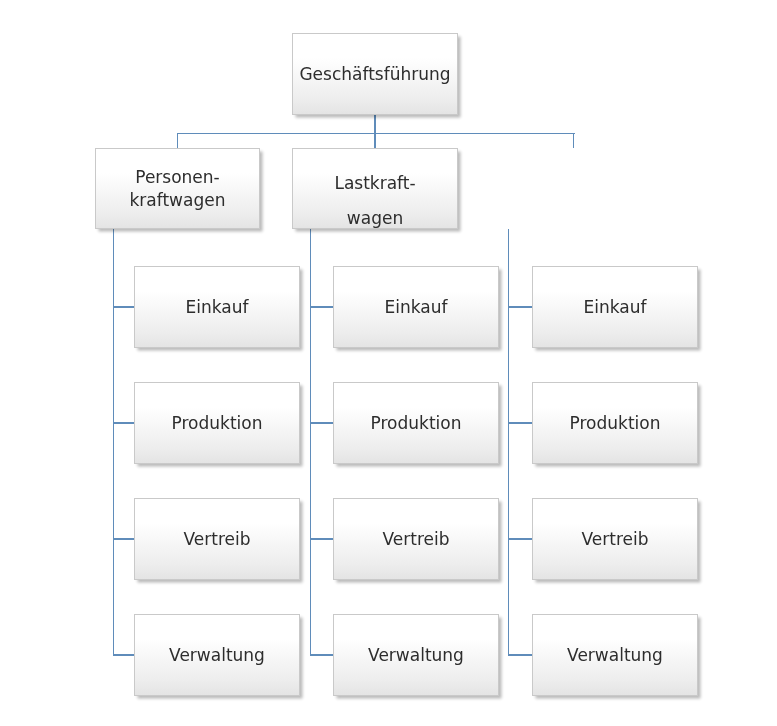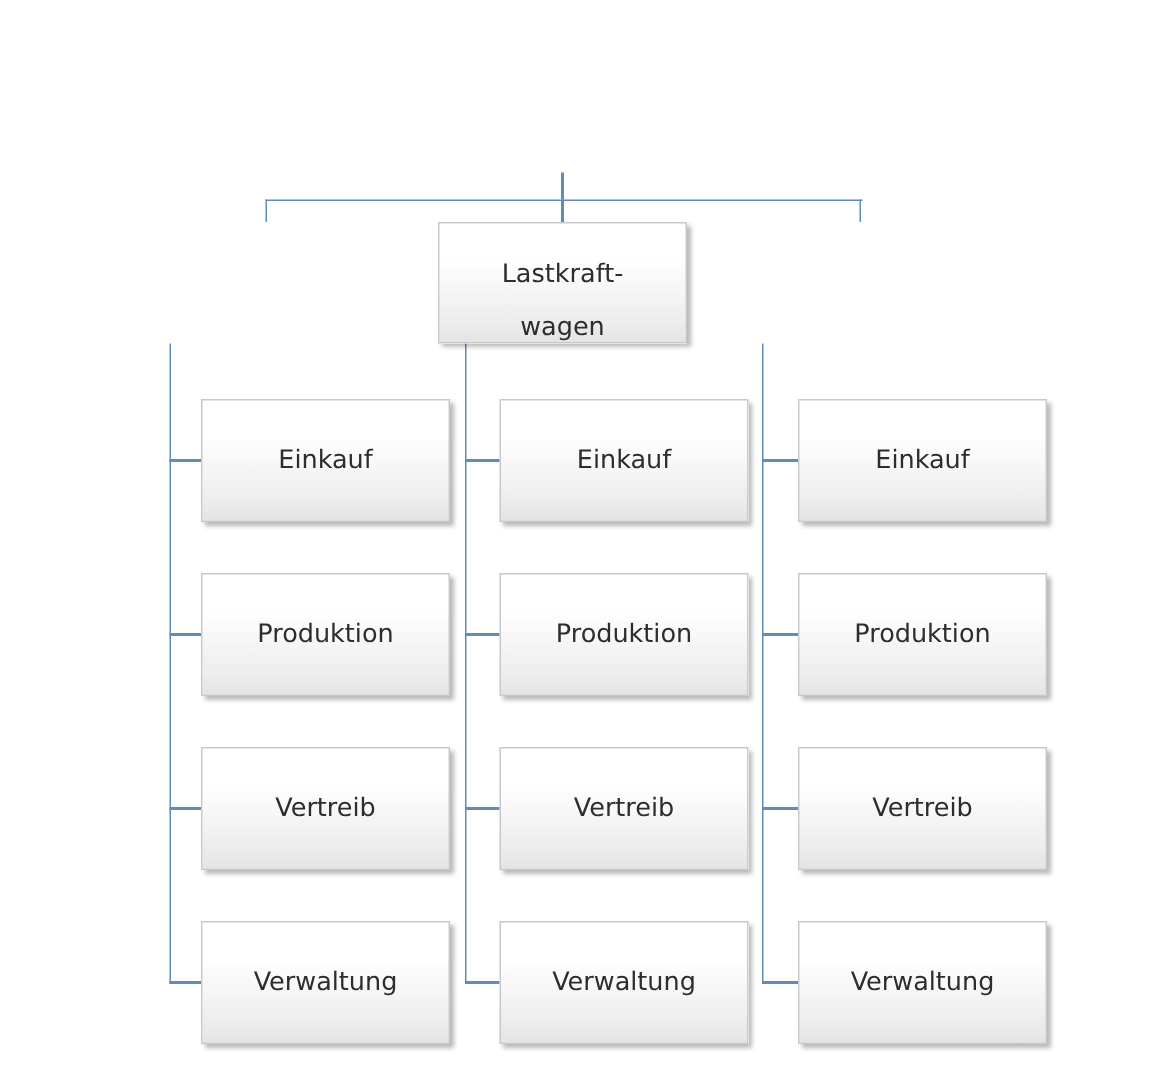--- a/index.html
+++ b/index.html
@@ -56,21 +56,28 @@
   <div class="line" style="left:310px;top:306.25px;width:23px;height:1.5px;"></div>
   <div class="line" style="left:310px;top:422.25px;width:23px;height:1.5px;"></div>
   <div class="line" style="left:310px;top:538.25px;width:23px;height:1.5px;"></div>
   <div class="line" style="left:310px;top:654.25px;width:23px;height:1.5px;"></div>
 
   <div class="line" style="left:508px;top:306.25px;width:24px;height:1.5px;"></div>
   <div class="line" style="left:508px;top:422.25px;width:24px;height:1.5px;"></div>
   <div class="line" style="left:508px;top:538.25px;width:24px;height:1.5px;"></div>
   <div class="line" style="left:508px;top:654.25px;width:24px;height:1.5px;"></div>
 
+  <div class="node" style="left:292px;top:33px;width:166px;height:82px;">
+    <span class="label">Geschäftsführung</span>
+  </div>
 
+  <div class="node" style="left:95px;top:148px;width:165px;height:81px;">
+    <span class="label">Personen-
+kraftwagen</span>
+  </div>
   <div class="node loose" style="left:292px;top:148px;width:166px;height:81px;">
     <span class="label">Lastkraft-
 wagen</span>
   </div>
 
   <div class="node" style="left:134px;top:266px;width:166px;height:82px;">
     <span class="label">Einkauf</span>
   </div>
   <div class="node" style="left:134px;top:382px;width:166px;height:82px;">
     <span class="label">Produktion</span>

